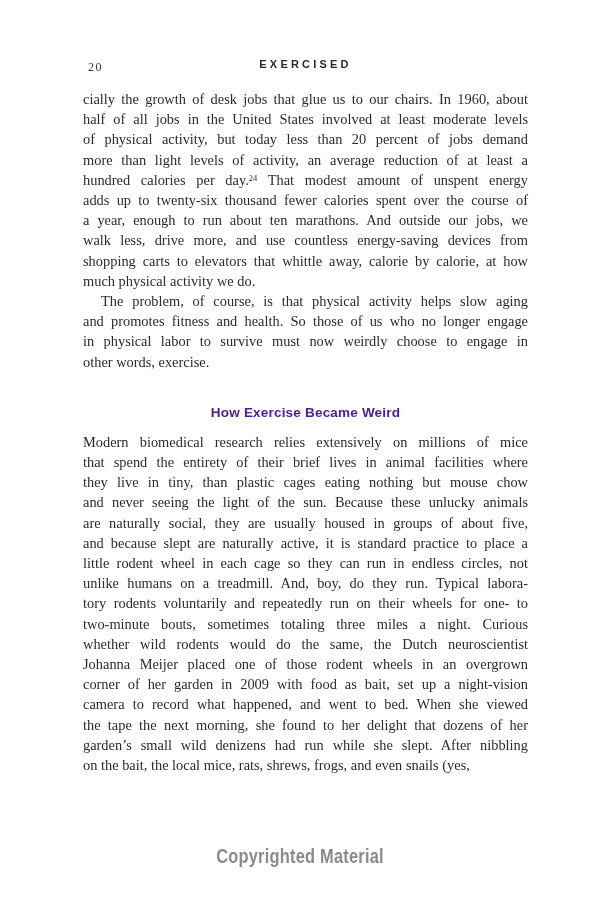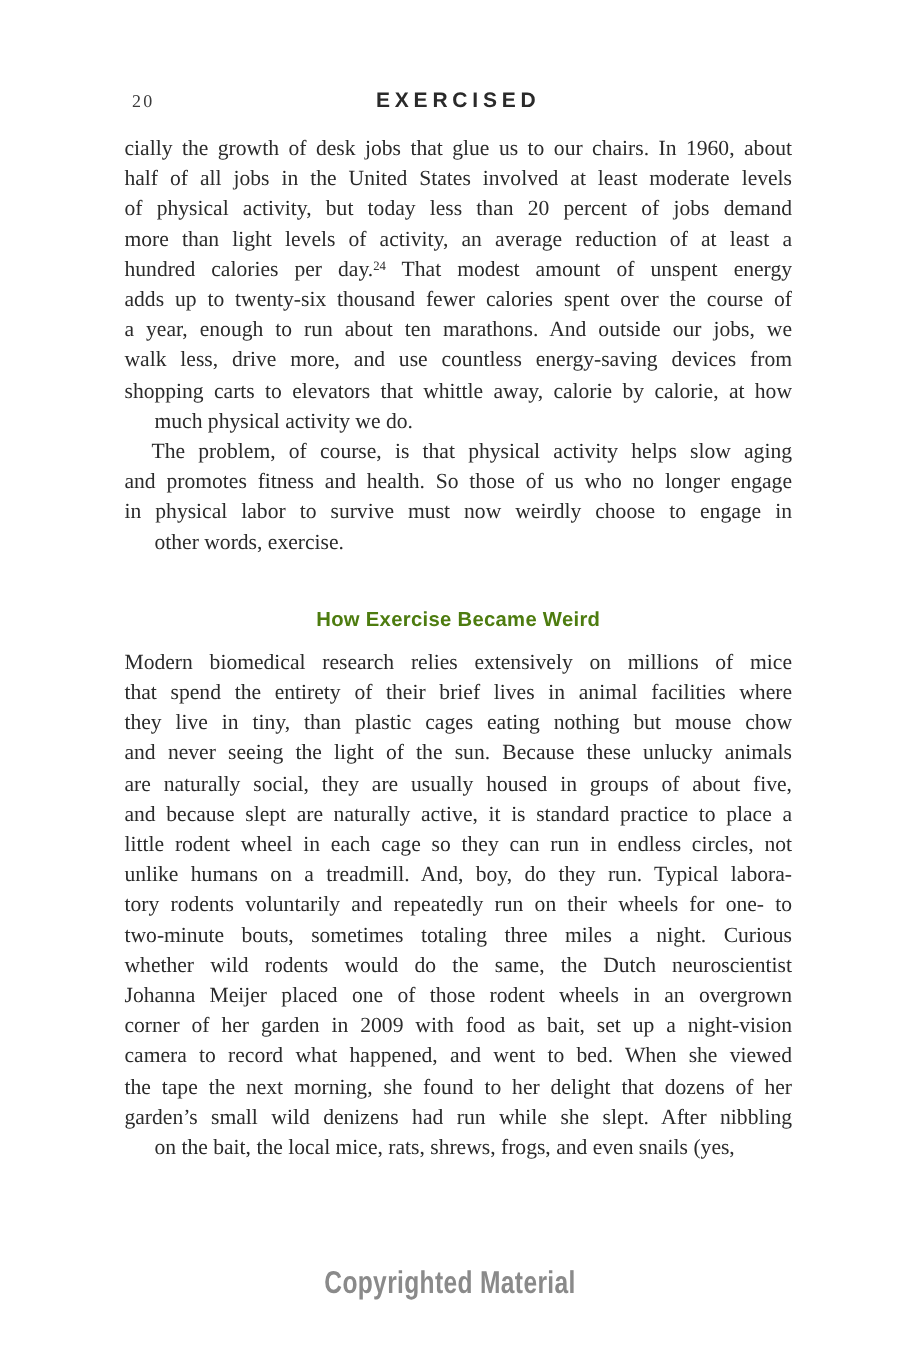--- a/index.html
+++ b/index.html
@@ -16,51 +16,51 @@
     height:16px;
   }
   .page-number{
     position:absolute;left:5px;top:2px;
     font-size:12px;letter-spacing:1.5px;color:#3a3a3a;
     font-family:"Liberation Serif", serif;
   }
   .running-header{
     display:block;text-align:center;
     font-family:"Liberation Sans", sans-serif;
-    font-weight:bold;font-size:14px;letter-spacing:3.2px;
+    font-weight:bold;font-size:11px;letter-spacing:3.2px;
     color:#2a2a2a;
   }
   .text-block{
     position:absolute;
     top:89px;left:83px;width:445px;
     font-size:14.4px;line-height:20.2px;
     color:#2b2b2b;
   }
   .paragraph{margin:0;}
   .line{
     text-align:justify;
     text-align-last:justify;
     white-space:normal;
   }
-  .line.last{text-align-last:left;margin-left:20px;}
+  .line.last{text-align-last:left;}
   .line.indent{text-indent:18px;}
   sup{
     font-size:8.5px;
     line-height:0;
     vertical-align:4px;
     letter-spacing:0;
   }
   .heading{
     margin:31px 0 9px 0;
     text-align:center;
     font-family:"Liberation Sans", sans-serif;
     font-weight:bold;
     font-size:13.5px;line-height:20px;
     letter-spacing:0.2px;
-    color:#4d7c0f;
+    color:#4c1d95;
   }
   .watermark{
     position:absolute;
     top:844px;left:0;width:600px;
     text-align:center;
     font-family:"Liberation Sans", sans-serif;
     font-weight:bold;
     font-size:21px;
     color:#8a8a8a;
     letter-spacing:0.3px;

